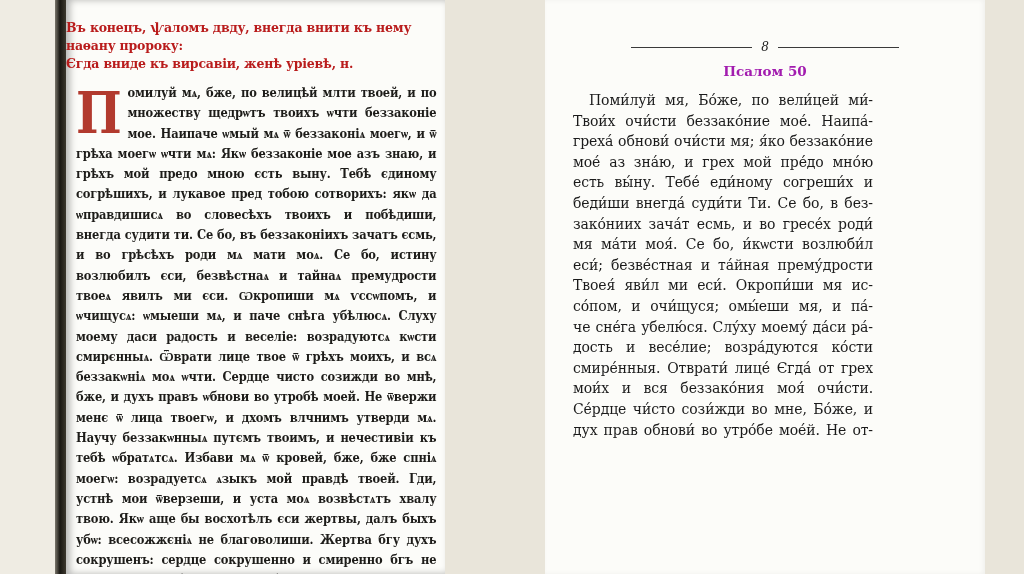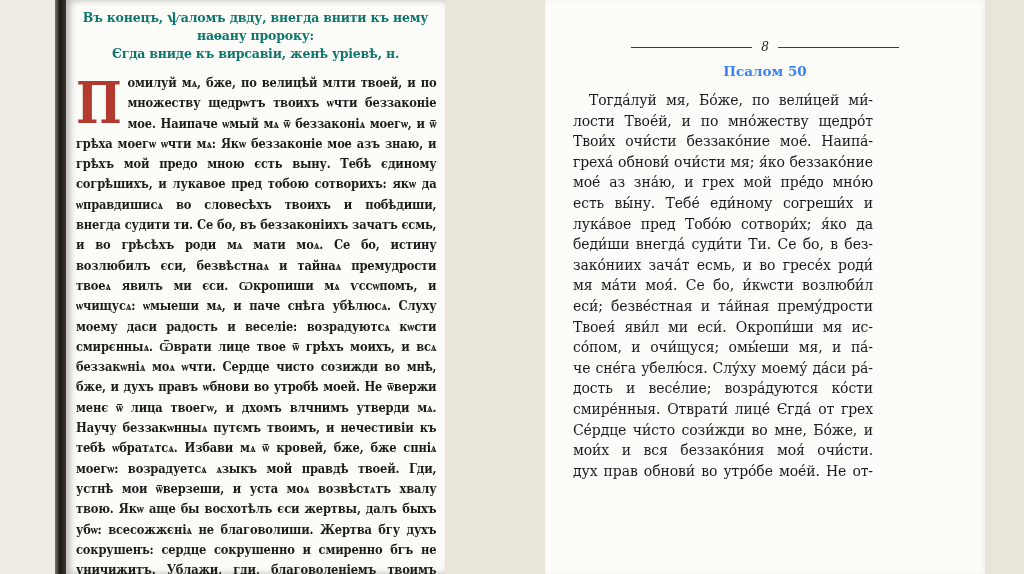--- a/index.html
+++ b/index.html
@@ -23,22 +23,22 @@
     left:66px; width:379px;
     box-shadow: inset 4px 0 7px rgba(0,0,0,.28);
   }
   .page-right {
     left:545px; width:440px;
     box-shadow: inset -2px 0 5px rgba(0,0,0,.05);
   }
 
   
   .rubric {
-    margin-top:9px; text-align:center;
-    color:#0f766e; font-size:12.5px; line-height:18px; font-weight:bold;
+    margin-top:19px; 
+    color:#b91c1c; font-size:12.5px; line-height:18px; font-weight:bold;
     letter-spacing:-0.2px;
   }
   .cs-body {
     margin:9px 10px 0 10px;
     width:424px;
     transform:scaleX(0.85);
     transform-origin:0 0;
     font-size:13.5px; line-height:20.3px;
     text-align:justify;
     color:#1d1c19;
@@ -56,21 +56,21 @@
   
   .folio-rule {
     margin:40px auto 0 auto;
     width:268px;
     display:flex; align-items:center; gap:9px;
   }
   .rule-seg { flex:1; height:1px; background:#3a3a3a; }
   .folio-num { font-style:italic; font-size:12px; color:#222; }
   .psalm-heading {
     text-align:center; font-weight:bold;
-    font-size:13.5px; margin-top:9px; color:#3b82f6;
+    font-size:13.5px; margin-top:9px; color:#a21caf;
   }
   .psalm-body {
     margin:11px 0 0 28px;
     width:300px;
     font-size:14px; line-height:20.6px;
     color:#1b1b1b;
     letter-spacing:-0.1px;
   }
   .ru-line {
     text-align:justify;
@@ -99,35 +99,33 @@
   </div>
 
   <div class="page page-right">
     <div class="folio-rule">
       <span class="rule-seg"></span>
       <span class="folio-num">8</span>
       <span class="rule-seg"></span>
     </div>
     <div class="psalm-heading">Псалом 50</div>
     <div class="psalm-body">
-        <div class="ru-line">Тогда́луй мя, Бо́же, по вели́цей ми́-</div>
-        <div class="ru-line">лости Твое́й, и по мно́жеству щедро́т</div>
+        <div class="ru-line">Поми́луй мя, Бо́же, по вели́цей ми́-</div>
         <div class="ru-line">Твои́х очи́сти беззако́ние мое́. Наипа́-</div>
         <div class="ru-line">греха́ обнови́ очи́сти мя; я́ко беззако́ние</div>
         <div class="ru-line">мое́ аз зна́ю, и грех мой пре́до мно́ю</div>
         <div class="ru-line">есть вы́ну. Тебе́ еди́ному согреши́х и</div>
-        <div class="ru-line">лука́вое пред Тобо́ю сотвори́х; я́ко да</div>
         <div class="ru-line">беди́ши внегда́ суди́ти Ти. Се бо, в без-</div>
         <div class="ru-line">зако́ниих зача́т есмь, и во гресе́х роди́</div>
         <div class="ru-line">мя ма́ти моя́. Се бо, и́кѡсти возлюби́л</div>
         <div class="ru-line">еси́; безве́стная и та́йная прему́дрости</div>
         <div class="ru-line">Твоея́ яви́л ми еси́. Окропи́ши мя ис-</div>
         <div class="ru-line">со́пом, и очи́щуся; омы́еши мя, и па́-</div>
         <div class="ru-line">че сне́га убелю́ся. Слу́ху моему́ да́си ра́-</div>
         <div class="ru-line">дость и весе́лие; возра́дуются ко́сти</div>
         <div class="ru-line">смире́нныя. Отврати́ лице́ Єгда́ от грех</div>
+        <div class="ru-line">мои́х и вся беззако́ния моя́ очи́сти.</div>
         <div class="ru-line">Се́рдце чи́сто сози́жди во мне, Бо́же, и</div>
-        <div class="ru-line">мои́х и вся беззако́ния моя́ очи́сти.</div>
         <div class="ru-line">дух прав обнови́ во утро́бе мое́й. Не от-</div>
       </div>
   </div>
 
 </div>
 
 </body></html>

